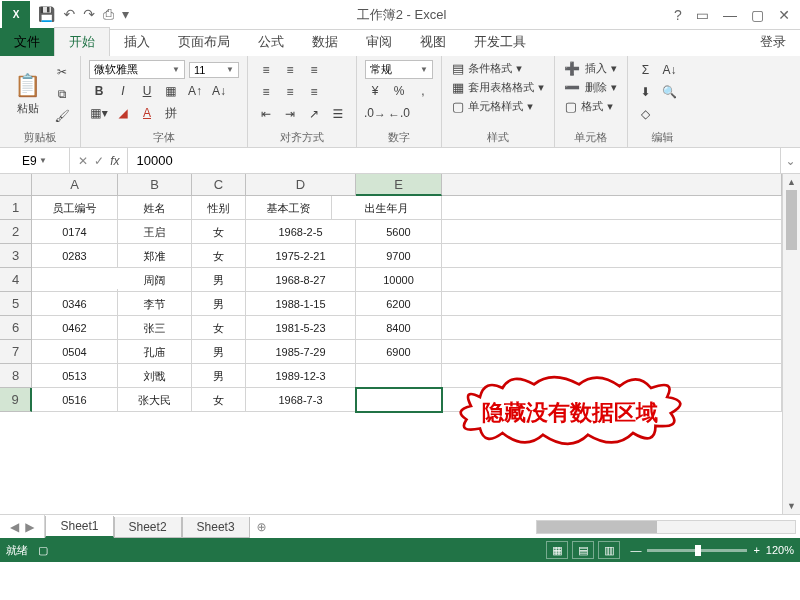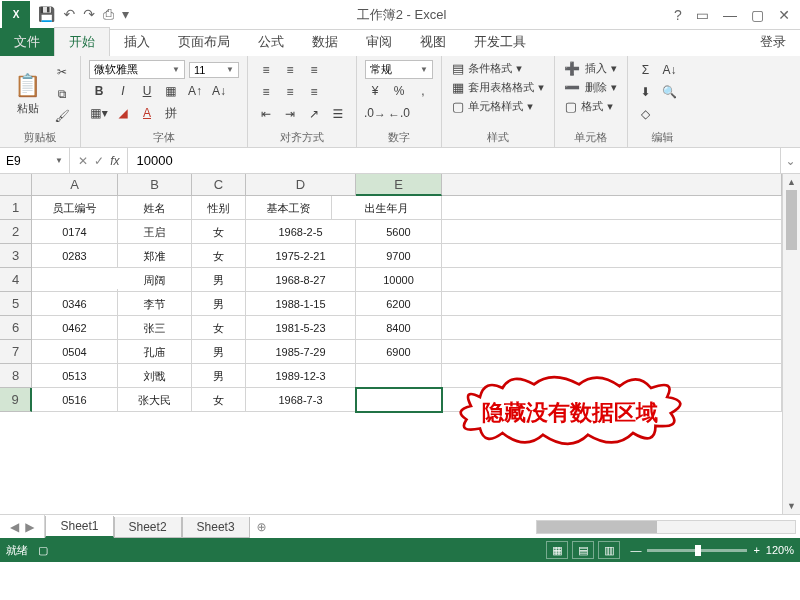--- a/index.html
+++ b/index.html
@@ -10,21 +10,21 @@
 .titlebar .xl-icon { width: 28px; height: 28px; background: #217346; color: #fff; display: flex; align-items: center; justify-content: center; font-weight: bold; font-size: 10px; margin-left: 2px; }
 .titlebar .qat { display: flex; gap: 8px; margin-left: 8px; }
 .titlebar .qat span { color: #666; font-size: 14px; cursor: pointer; }
 .titlebar .title { flex: 1; text-align: center; color: #555; font-size: 13px; }
 .titlebar .win-controls { display: flex; gap: 14px; margin-right: 10px; }
 .titlebar .win-controls span { color: #666; font-size: 14px; cursor: pointer; }
 
 
 .ribbon-tabs { height: 26px; background: #fff; display: flex; align-items: flex-end; }
 .ribbon-tab { padding: 5px 14px; color: #444; font-size: 13px; cursor: pointer; }
-.ribbon-tab.file { background: #217346; color: #e5e5e5; }
+.ribbon-tab.file { background: #217346; color: #000000; }
 .ribbon-tab.active { border: 1px solid #d4d4d4; border-bottom: none; background: #f3f3f3; color: #217346; }
 .ribbon-tabs .spacer { flex: 1; }
 .ribbon-tabs .login { padding: 5px 14px; color: #444; font-size: 13px; }
 
 
 .ribbon { height: 92px; background: #f3f3f3; border-bottom: 1px solid #d4d4d4; display: flex; }
 .group { border-right: 1px solid #d4d4d4; padding: 4px 8px 2px 8px; display: flex; flex-direction: column; justify-content: space-between; }
 .group-label { text-align: center; color: #666; font-size: 11px; padding-top: 2px; position: relative; }
 .group-content { flex: 1; display: flex; gap: 4px; }
 .big-btn { display: flex; flex-direction: column; align-items: center; justify-content: center; width: 40px; gap: 2px; }
@@ -33,21 +33,21 @@
 .stack { display: flex; flex-direction: column; gap: 2px; justify-content: center; }
 .row { display: flex; gap: 4px; align-items: center; }
 .combo { border: 1px solid #c0c0c0; background: #fff; padding: 1px 4px; font-size: 11px; display: flex; align-items: center; gap: 2px; min-width: 50px; justify-content: space-between; }
 .combo .arr { font-size: 8px; color: #666; }
 .btn-sm { width: 20px; height: 20px; display: flex; align-items: center; justify-content: center; color: #444; font-size: 12px; cursor: pointer; }
 .btn-txt { display: flex; align-items: center; gap: 4px; font-size: 11px; color: #444; cursor: pointer; padding: 1px 2px; }
 .btn-txt .ic { font-size: 13px; }
 
 
 .formula-bar { height: 26px; border-bottom: 1px solid #d4d4d4; display: flex; align-items: stretch; }
-.name-box { width: 70px; border-right: 1px solid #d4d4d4; display: flex; align-items: center; padding: 0 6px; justify-content: space-between; }
+.name-box { width: 70px; border-right: 1px solid #d4d4d4; display: flex; align-items: center; padding: 0 22px; justify-content: space-between; }
 .name-box .arr { font-size: 8px; color: #666; }
 .fx-btns { display: flex; align-items: center; gap: 6px; padding: 0 8px; border-right: 1px solid #d4d4d4; color: #888; }
 .fx-btns .fx { font-style: italic; color: #555; }
 .formula-input { flex: 1; padding: 0 8px; display: flex; align-items: center; font-size: 13px; }
 .formula-expand { width: 20px; display: flex; align-items: center; justify-content: center; color: #888; border-left: 1px solid #d4d4d4; }
 
 
 .grid-area { position: relative; height: 340px; display: flex; }
 .grid-body { flex: 1; overflow: hidden; position: relative; }
 .col-headers { display: flex; height: 22px; }

